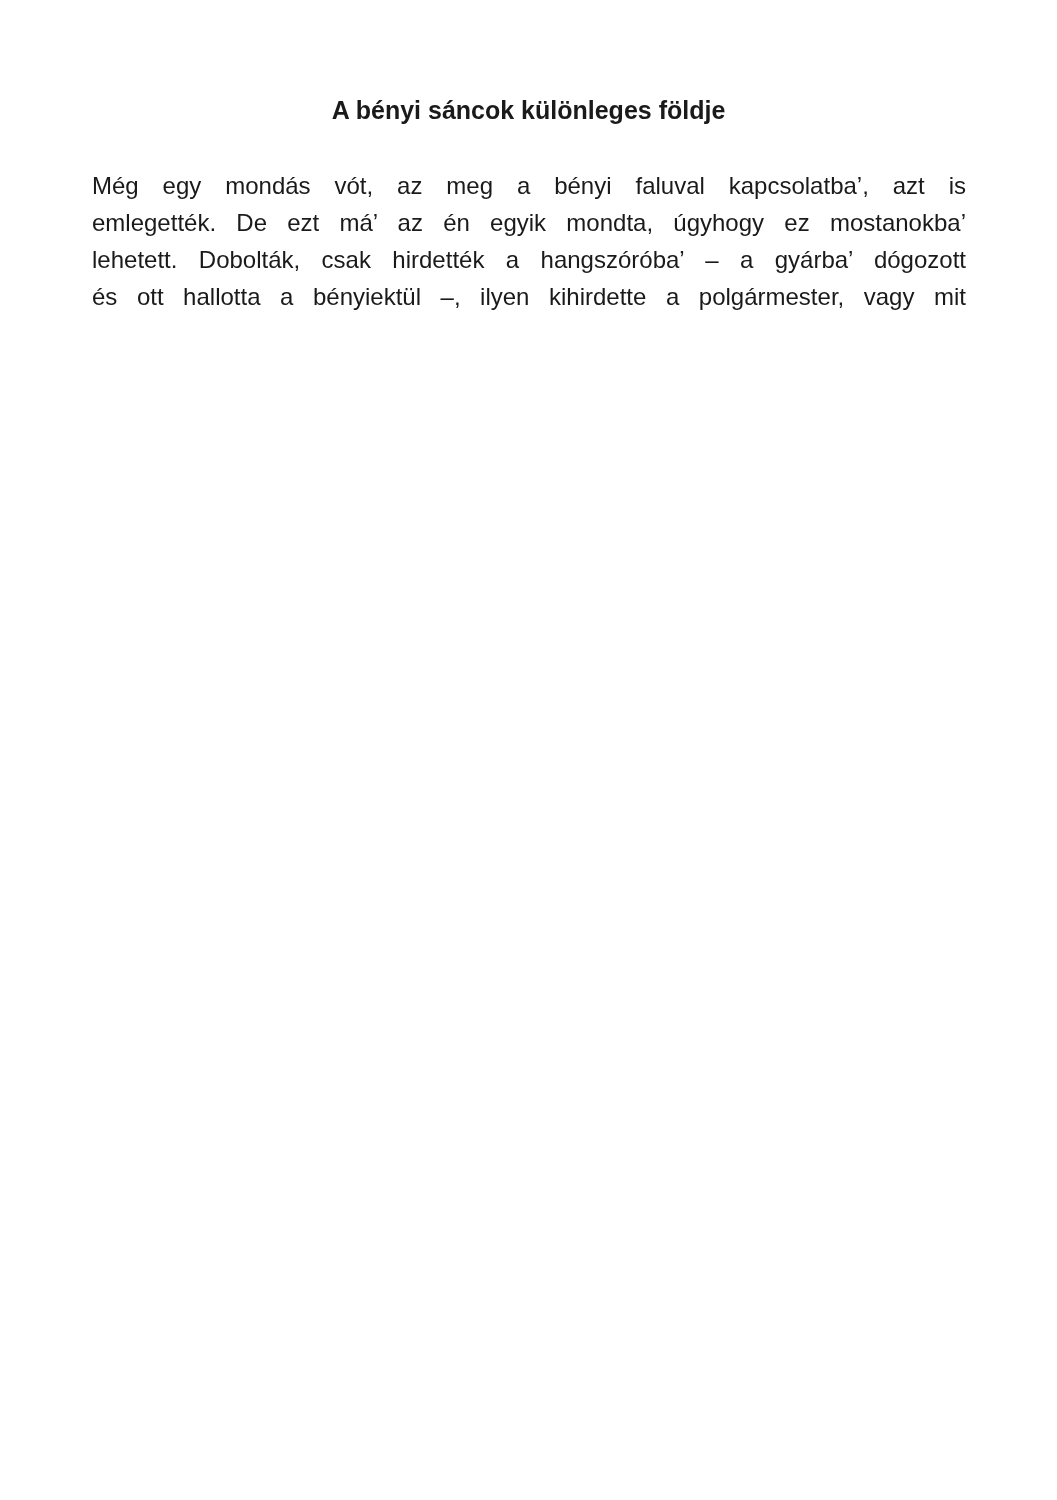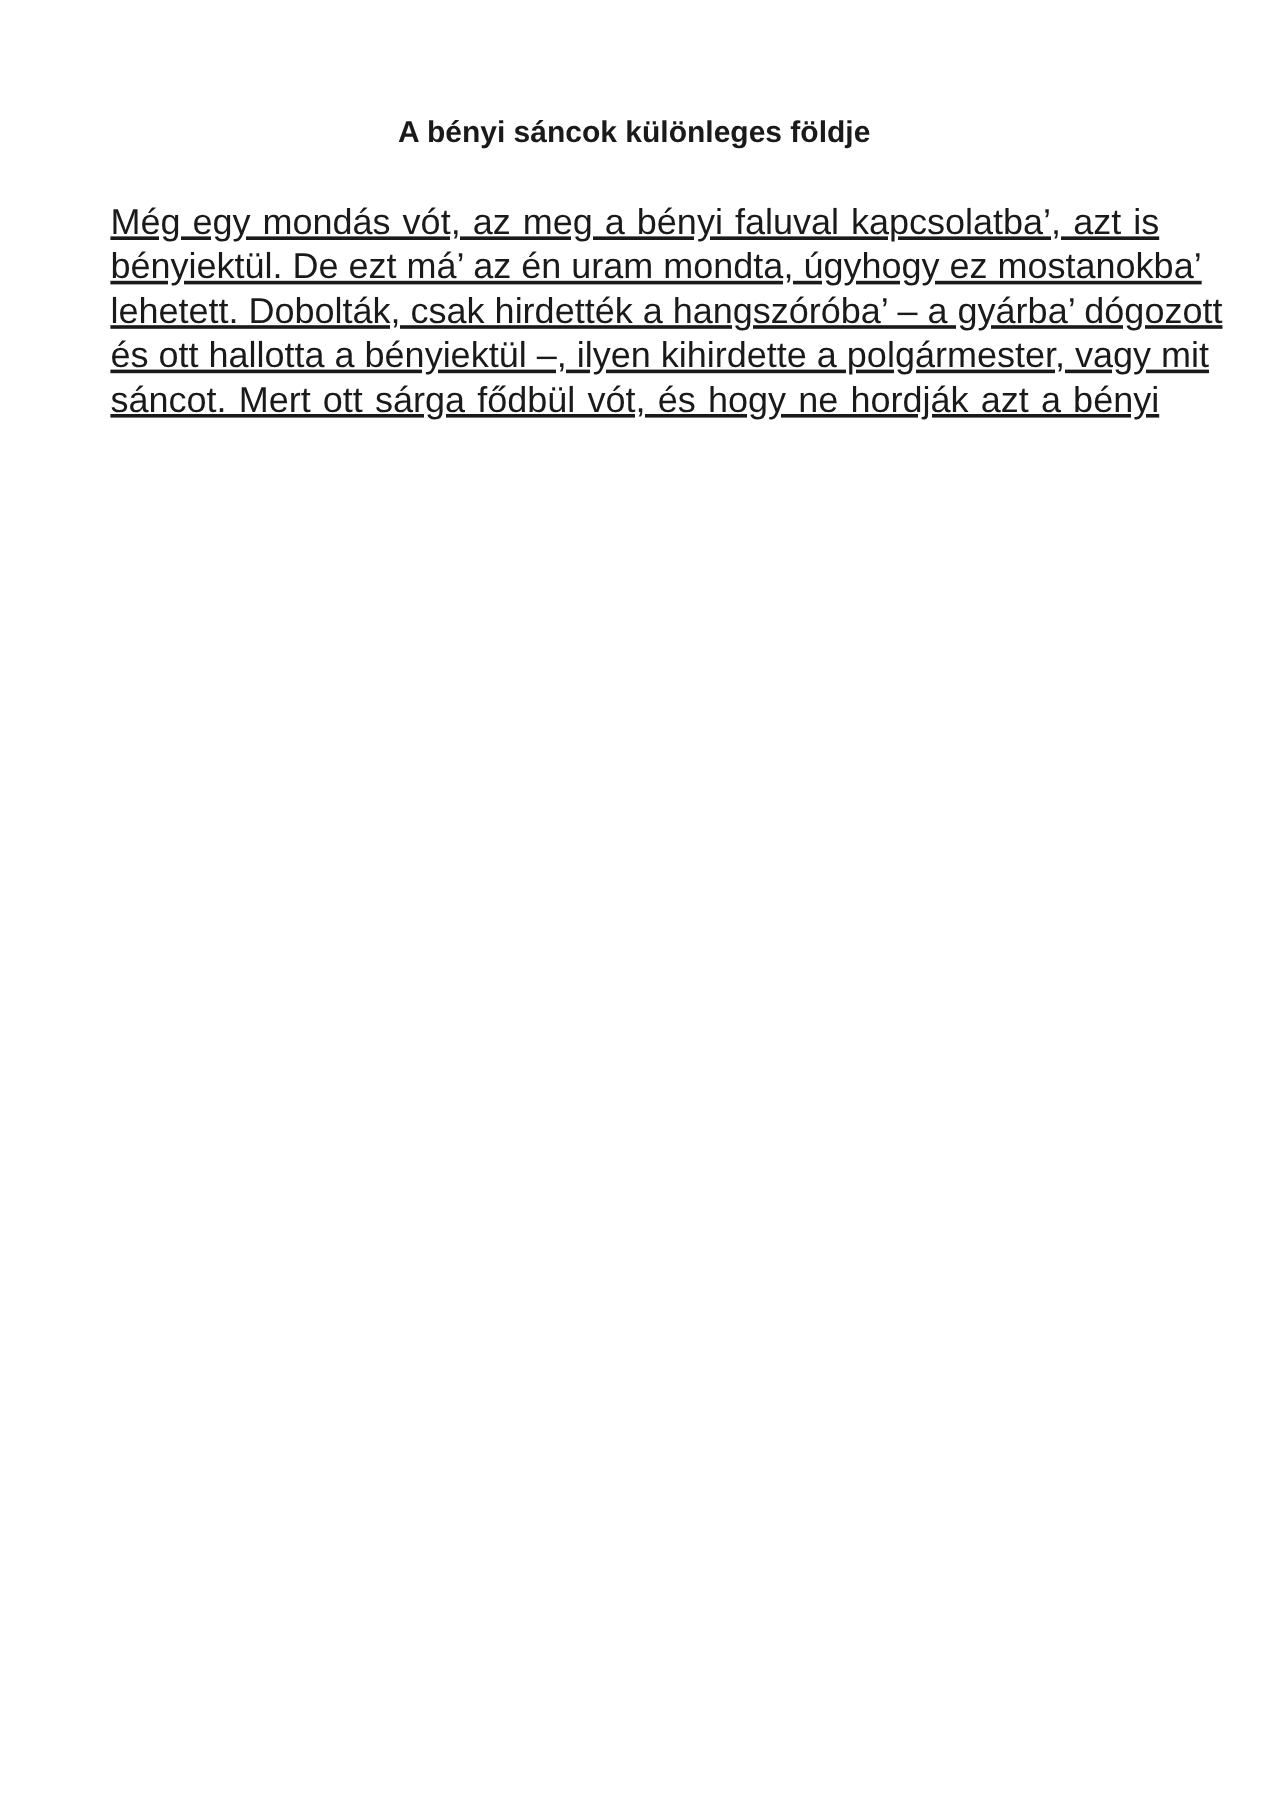--- a/index.html
+++ b/index.html
@@ -21,39 +21,37 @@
   .title {
     font-size: 25px;
     font-weight: bold;
     text-align: center;
     margin: 0 0 42px 0;
     line-height: 30px;
     letter-spacing: 0px;
   }
   .paragraph {
     width: 874px;
-    font-size: 30px;
+    font-size: 24px;
     line-height: 37px;
-    text-decoration: underline;
   }
   .paragraph .line {
     white-space: nowrap;
     text-align: justify;
     text-align-last: justify;
     height: 37px;
   }
   .paragraph .line.last {
     text-align-last: left;
   }
 </style>
 </head>
 <body>
 
 <div class="page">
   <h1 class="title">A bényi sáncok különleges földje</h1>
   <div class="paragraph" id="paragraph">
       <div class="line">Még egy mondás vót, az meg a bényi faluval kapcsolatba’, azt is</div>
-      <div class="line">bényiektül. De ezt má’ az én uram mondta, úgyhogy ez mostanokba’</div>
+      <div class="line">emlegették. De ezt má’ az én egyik mondta, úgyhogy ez mostanokba’</div>
       <div class="line">lehetett. Dobolták, csak hirdették a hangszóróba’ – a gyárba’ dógozott</div>
       <div class="line">és ott hallotta a bényiektül –, ilyen kihirdette a polgármester, vagy mit</div>
-      <div class="line">sáncot. Mert ott sárga fődbül vót, és hogy ne hordják azt a bényi</div>
     </div>
 </div>
 
 </body></html>

